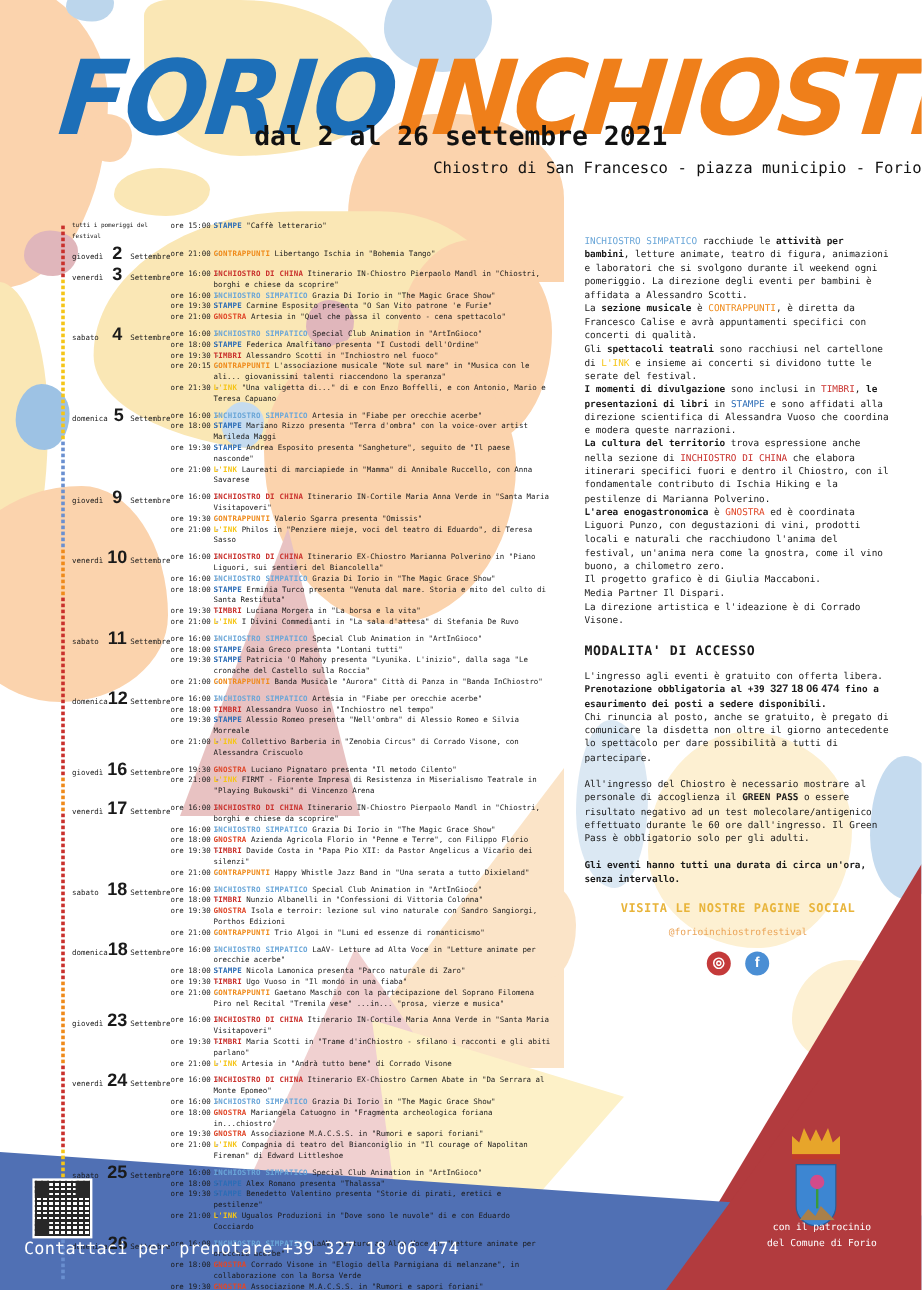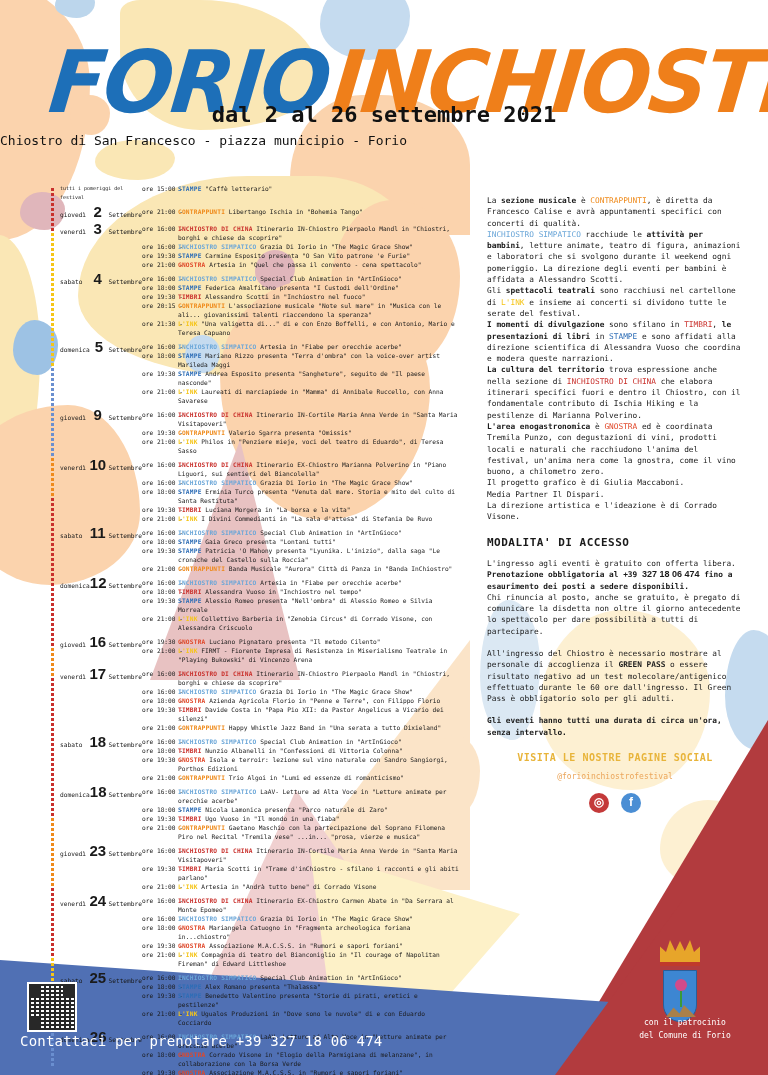--- a/index.html
+++ b/index.html
@@ -7,21 +7,21 @@
   body { position: relative; font-family: "DejaVu Sans Mono", "Liberation Mono", monospace; color: #1a1a1a; }
 
   .bg { position: absolute; inset: 0; z-index: 0; overflow: hidden; }
   .blob { position: absolute; border-radius: 48% 52% 46% 54% / 55% 45% 55% 45%; }
 
   .header { position: absolute; left: 0; top: 0; width: 768px; height: 170px; z-index: 2; text-align: center; }
   .logo { position: absolute; top: 28px; left: 50px; width: 680px; height: 110px; font-family: "DejaVu Sans", sans-serif; font-weight: bold; font-style: italic; font-size: 82px; letter-spacing: -2px; line-height: 110px; white-space: nowrap; text-align: left; transform: skewX(-6deg) scaleY(1.05); }
   .logo .forio { color: #1d6fb8; }
   .logo .inch { color: #ef7f1a; margin-left: 4px; }
   .dates { position: absolute; top: 102px; left: 0; width: 768px; text-align: center; font-family: "DejaVu Sans Mono", monospace; font-weight: bold; font-size: 22px; color: #111; }
-  .venue { position: absolute; top: 133px; left: 0; width: 768px; text-align: left; font-family: "DejaVu Sans Mono", monospace; font-size: 13px; color: #111; }
+  .venue { position: absolute; top: 133px; left: 0; width: 768px; text-align: right; font-family: "DejaVu Sans Mono", monospace; font-size: 13px; color: #111; }
 
   .dotline { position: absolute; left: 51px; top: 188px; width: 4px; height: 780px; z-index: 2; }
   .dotline span { display: block; width: 3px; height: 3px; margin-bottom: 2px; }
 
   .schedule { position: absolute; left: 60px; top: 184px; width: 400px; z-index: 2; font-size: 6.2px; line-height: 9px; }
   .day { display: flex; margin-bottom: 5px; }
   .day .dl { width: 82px; flex: none; display: flex; align-items: baseline; }
   .day .wd { width: 30px; font-size: 6.2px; }
   .day .dn { font-family: "Liberation Sans", sans-serif; font-size: 15px; font-weight: bold; width: 18px; text-align: center; line-height: 9px; }
   .day .mo { font-size: 6.2px; margin-left: 2px; }
@@ -688,26 +688,26 @@
         <div class="ev">
           <span class="t">ore 19:30 -</span>
           <span class="body"><span class="cat c-gnostra">GNOSTRA</span><span> Associazione M.A.C.S.S. in "Rumori e sapori foriani"</span></span>
         </div>
       </div>
     </div>
   </div>
 
 <div class="info">
   <div class="gap"></div>
+  <p><span class="c-simp">INCHIOSTRO SIMPATICO</span><span> racchiude le </span><b>attività per bambini</b><span>, letture animate, teatro di figura, animazioni e laboratori che si svolgono durante il weekend ogni pomeriggio. La direzione degli eventi per bambini è affidata a Alessandro Scotti.</span></p>
   <p><span>La </span><b>sezione musicale</b><span> è </span><span class="c-contra">CONTRAPPUNTI</span><span>, è diretta da Francesco Calise e avrà appuntamenti specifici con concerti di qualità.</span></p>
-  <p><span class="c-simp">INCHIOSTRO SIMPATICO</span><span> racchiude le </span><b>attività per bambini</b><span>, letture animate, teatro di figura, animazioni e laboratori che si svolgono durante il weekend ogni pomeriggio. La direzione degli eventi per bambini è affidata a Alessandro Scotti.</span></p>
   <p><span>Gli </span><b>spettacoli teatrali</b><span> sono racchiusi nel cartellone di </span><span class="c-ink">L'INK</span><span> e insieme ai concerti si dividono tutte le serate del festival.</span></p>
-  <p><b>I momenti di divulgazione</b><span> sono sfilano in </span><span class="c-timbri">TIMBRI</span><span>, </span><b>le presentazioni di libri</b><span> in </span><span class="c-stampe">STAMPE</span><span> e sono affidati alla direzione scientifica di Alessandra Vuoso che coordina e modera queste narrazioni.</span></p>
+  <p><b>I momenti di divulgazione</b><span> sono inclusi in </span><span class="c-timbri">TIMBRI</span><span>, </span><b>le presentazioni di libri</b><span> in </span><span class="c-stampe">STAMPE</span><span> e sono affidati alla direzione scientifica di Alessandra Vuoso che coordina e modera queste narrazioni.</span></p>
   <p><b>La cultura del territorio</b><span> trova espressione anche nella sezione di </span><span class="c-china">INCHIOSTRO DI CHINA</span><span> che elabora itinerari specifici fuori e dentro il Chiostro, con il fondamentale contributo di Ischia Hiking e la pestilenze di Marianna Polverino.</span></p>
-  <p><b>L'area enogastronomica</b><span> è </span><span class="c-gnostra">GNOSTRA</span><span> ed è coordinata Tremila Punzo, con degustazioni di vini, prodotti locali e naturali che racchiudono l'anima del festival, un'anima nera come la gnostra, come il vino buono, a chilometro zero.</span></p>
+  <p><b>L'area enogastronomica</b><span> è </span><span class="c-gnostra">GNOSTRA</span><span> ed è coordinata Liguori Punzo, con degustazioni di vini, prodotti locali e naturali che racchiudono l'anima del festival, un'anima nera come la gnostra, come il vino buono, a chilometro zero.</span></p>
   <p>Il progetto grafico è di Giulia Maccaboni.</p>
   <p>Media Partner Il Dispari.</p>
   <p>La direzione artistica e l'ideazione è di Corrado Visone.</p>
 
   <div class="access-title">MODALITA' DI ACCESSO</div>
   <p>L'ingresso agli eventi è gratuito con offerta libera.</p>
   <p><b>Prenotazione obbligatoria al +39 </b><span class="bigphone">327 18 06 474</span><b> fino a esaurimento dei posti a sedere disponibili.</b></p>
   <p>Chi rinuncia al posto, anche se gratuito, è pregato di comunicare la disdetta non oltre il giorno antecedente lo spettacolo per dare possibilità a tutti di partecipare.</p>
   <div class="gap"></div>
   <p><span>All'ingresso del Chiostro è necessario mostrare al personale di accoglienza il </span><b>GREEN PASS</b><span> o essere risultato negativo ad un test molecolare/antigenico effettuato durante le 60 ore dall'ingresso. Il Green Pass è obbligatorio solo per gli adulti.</span></p>

